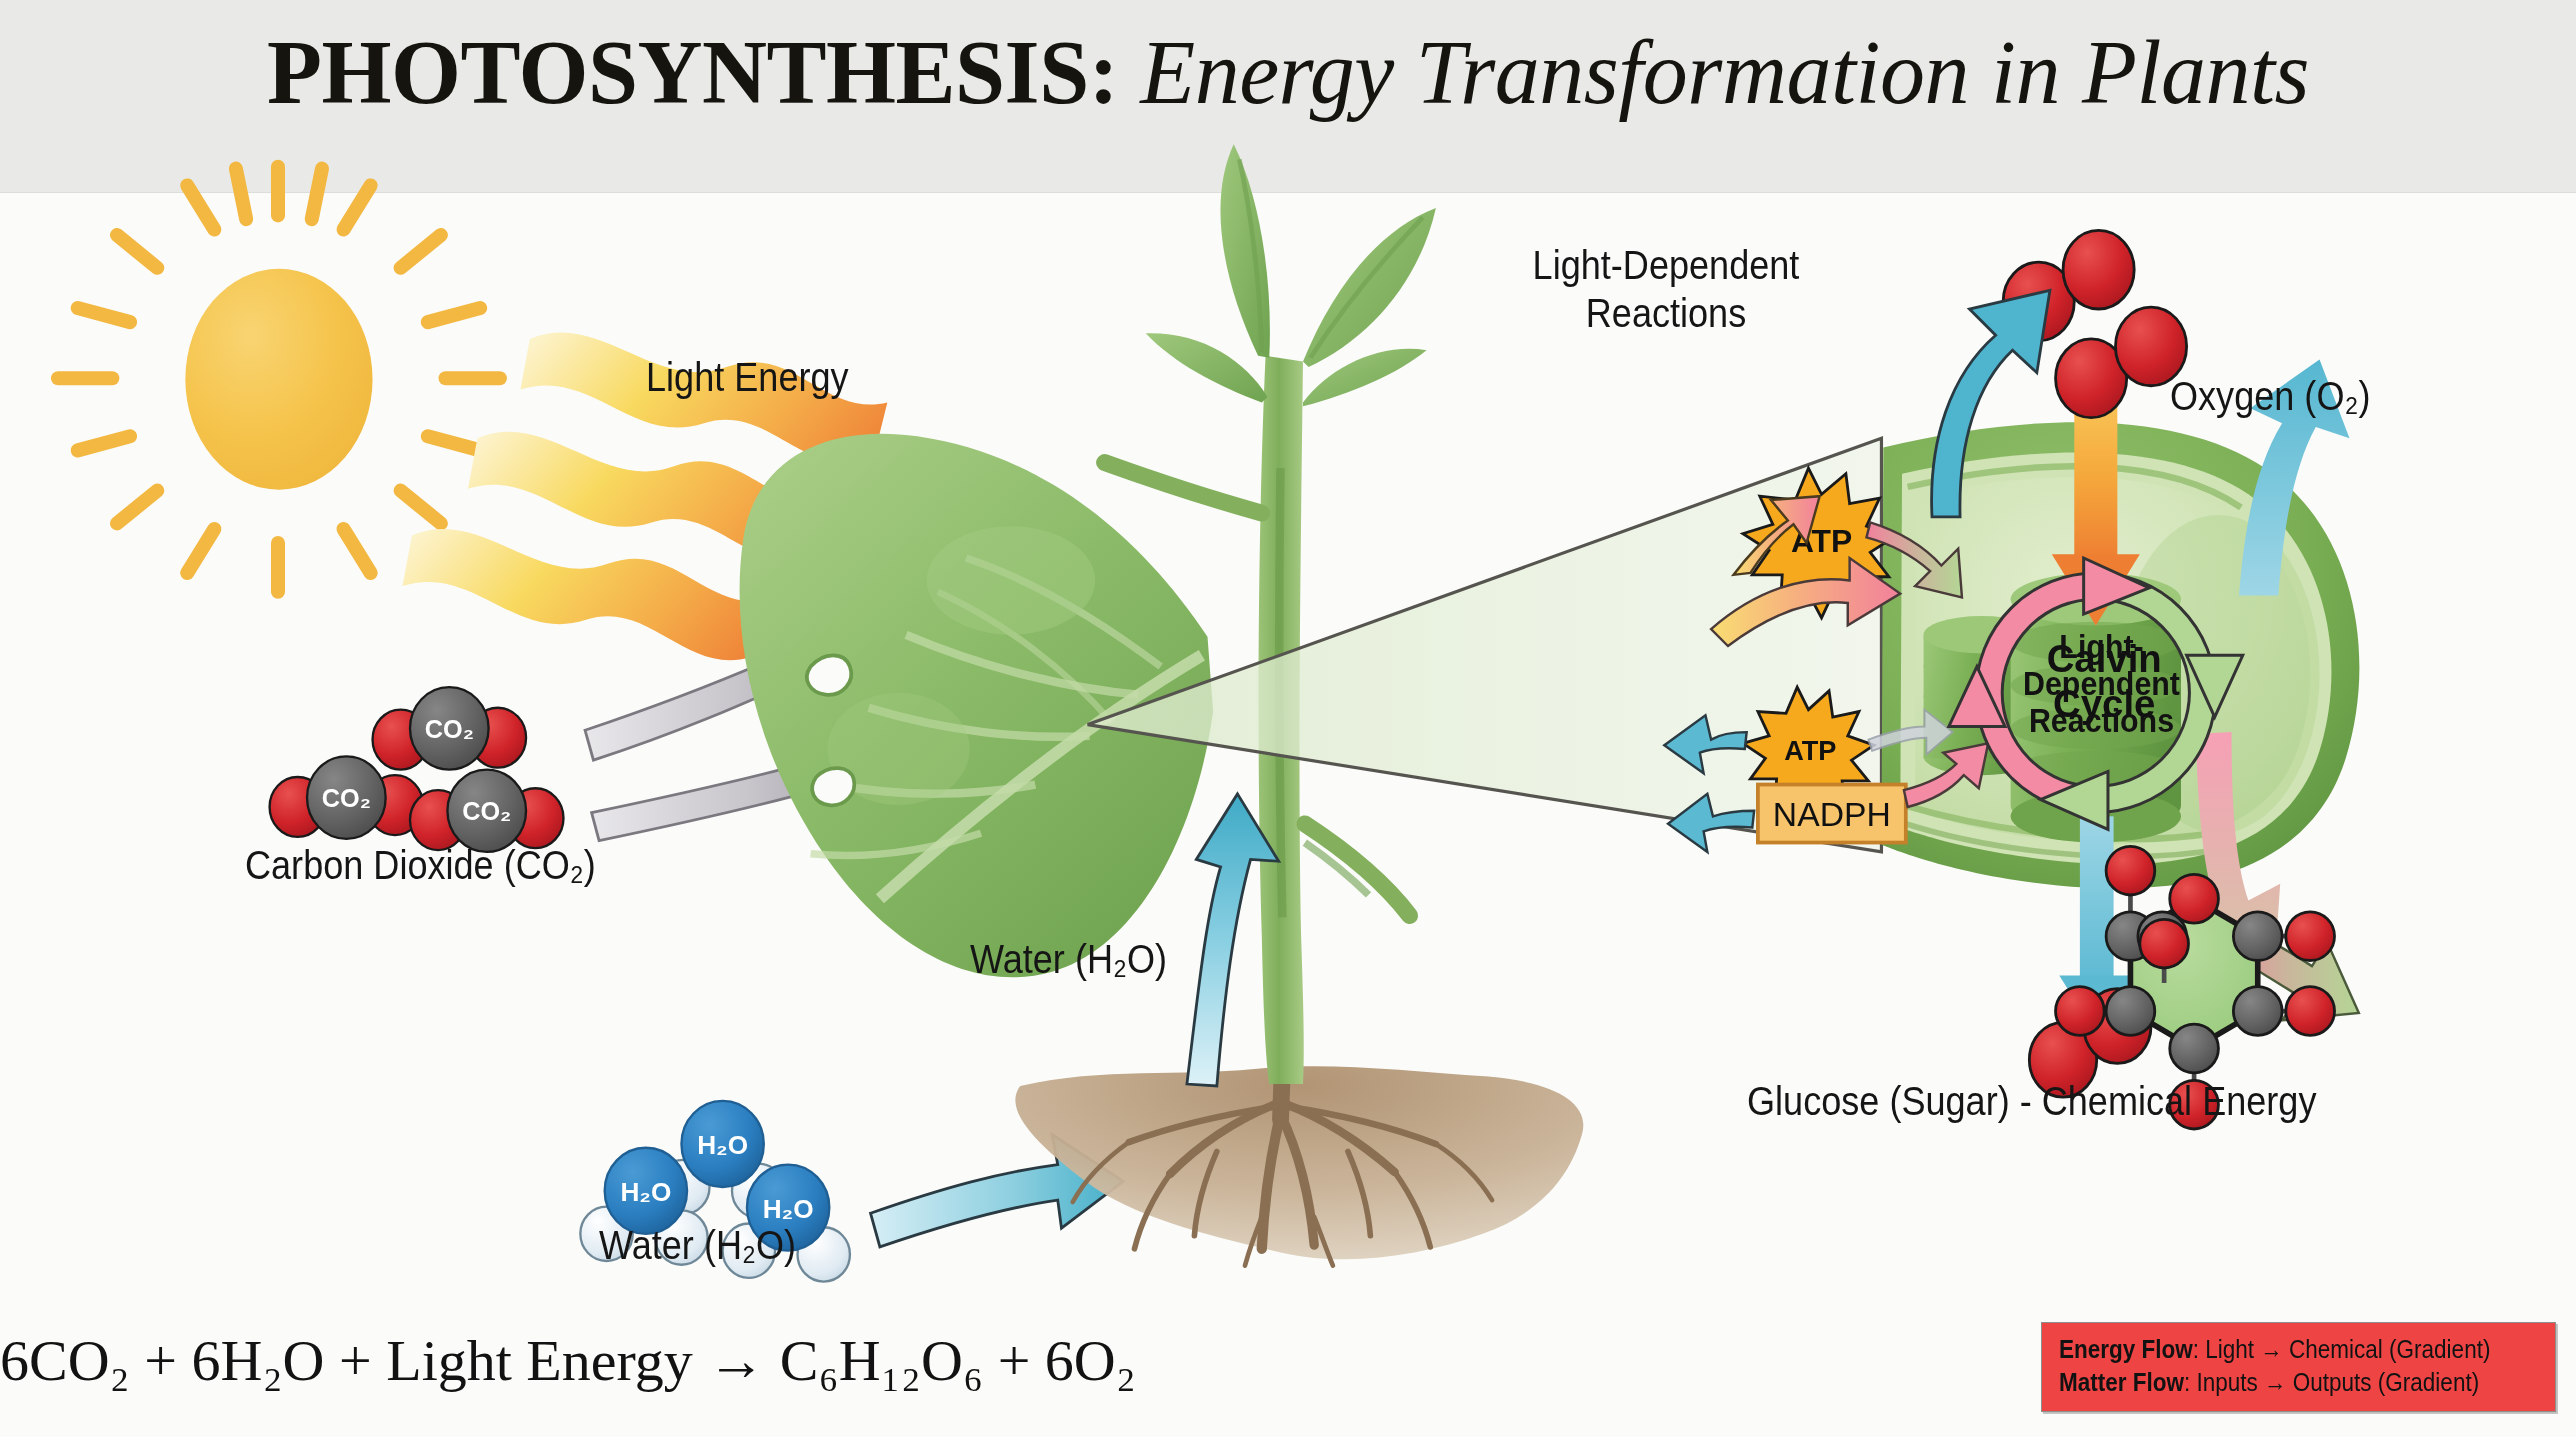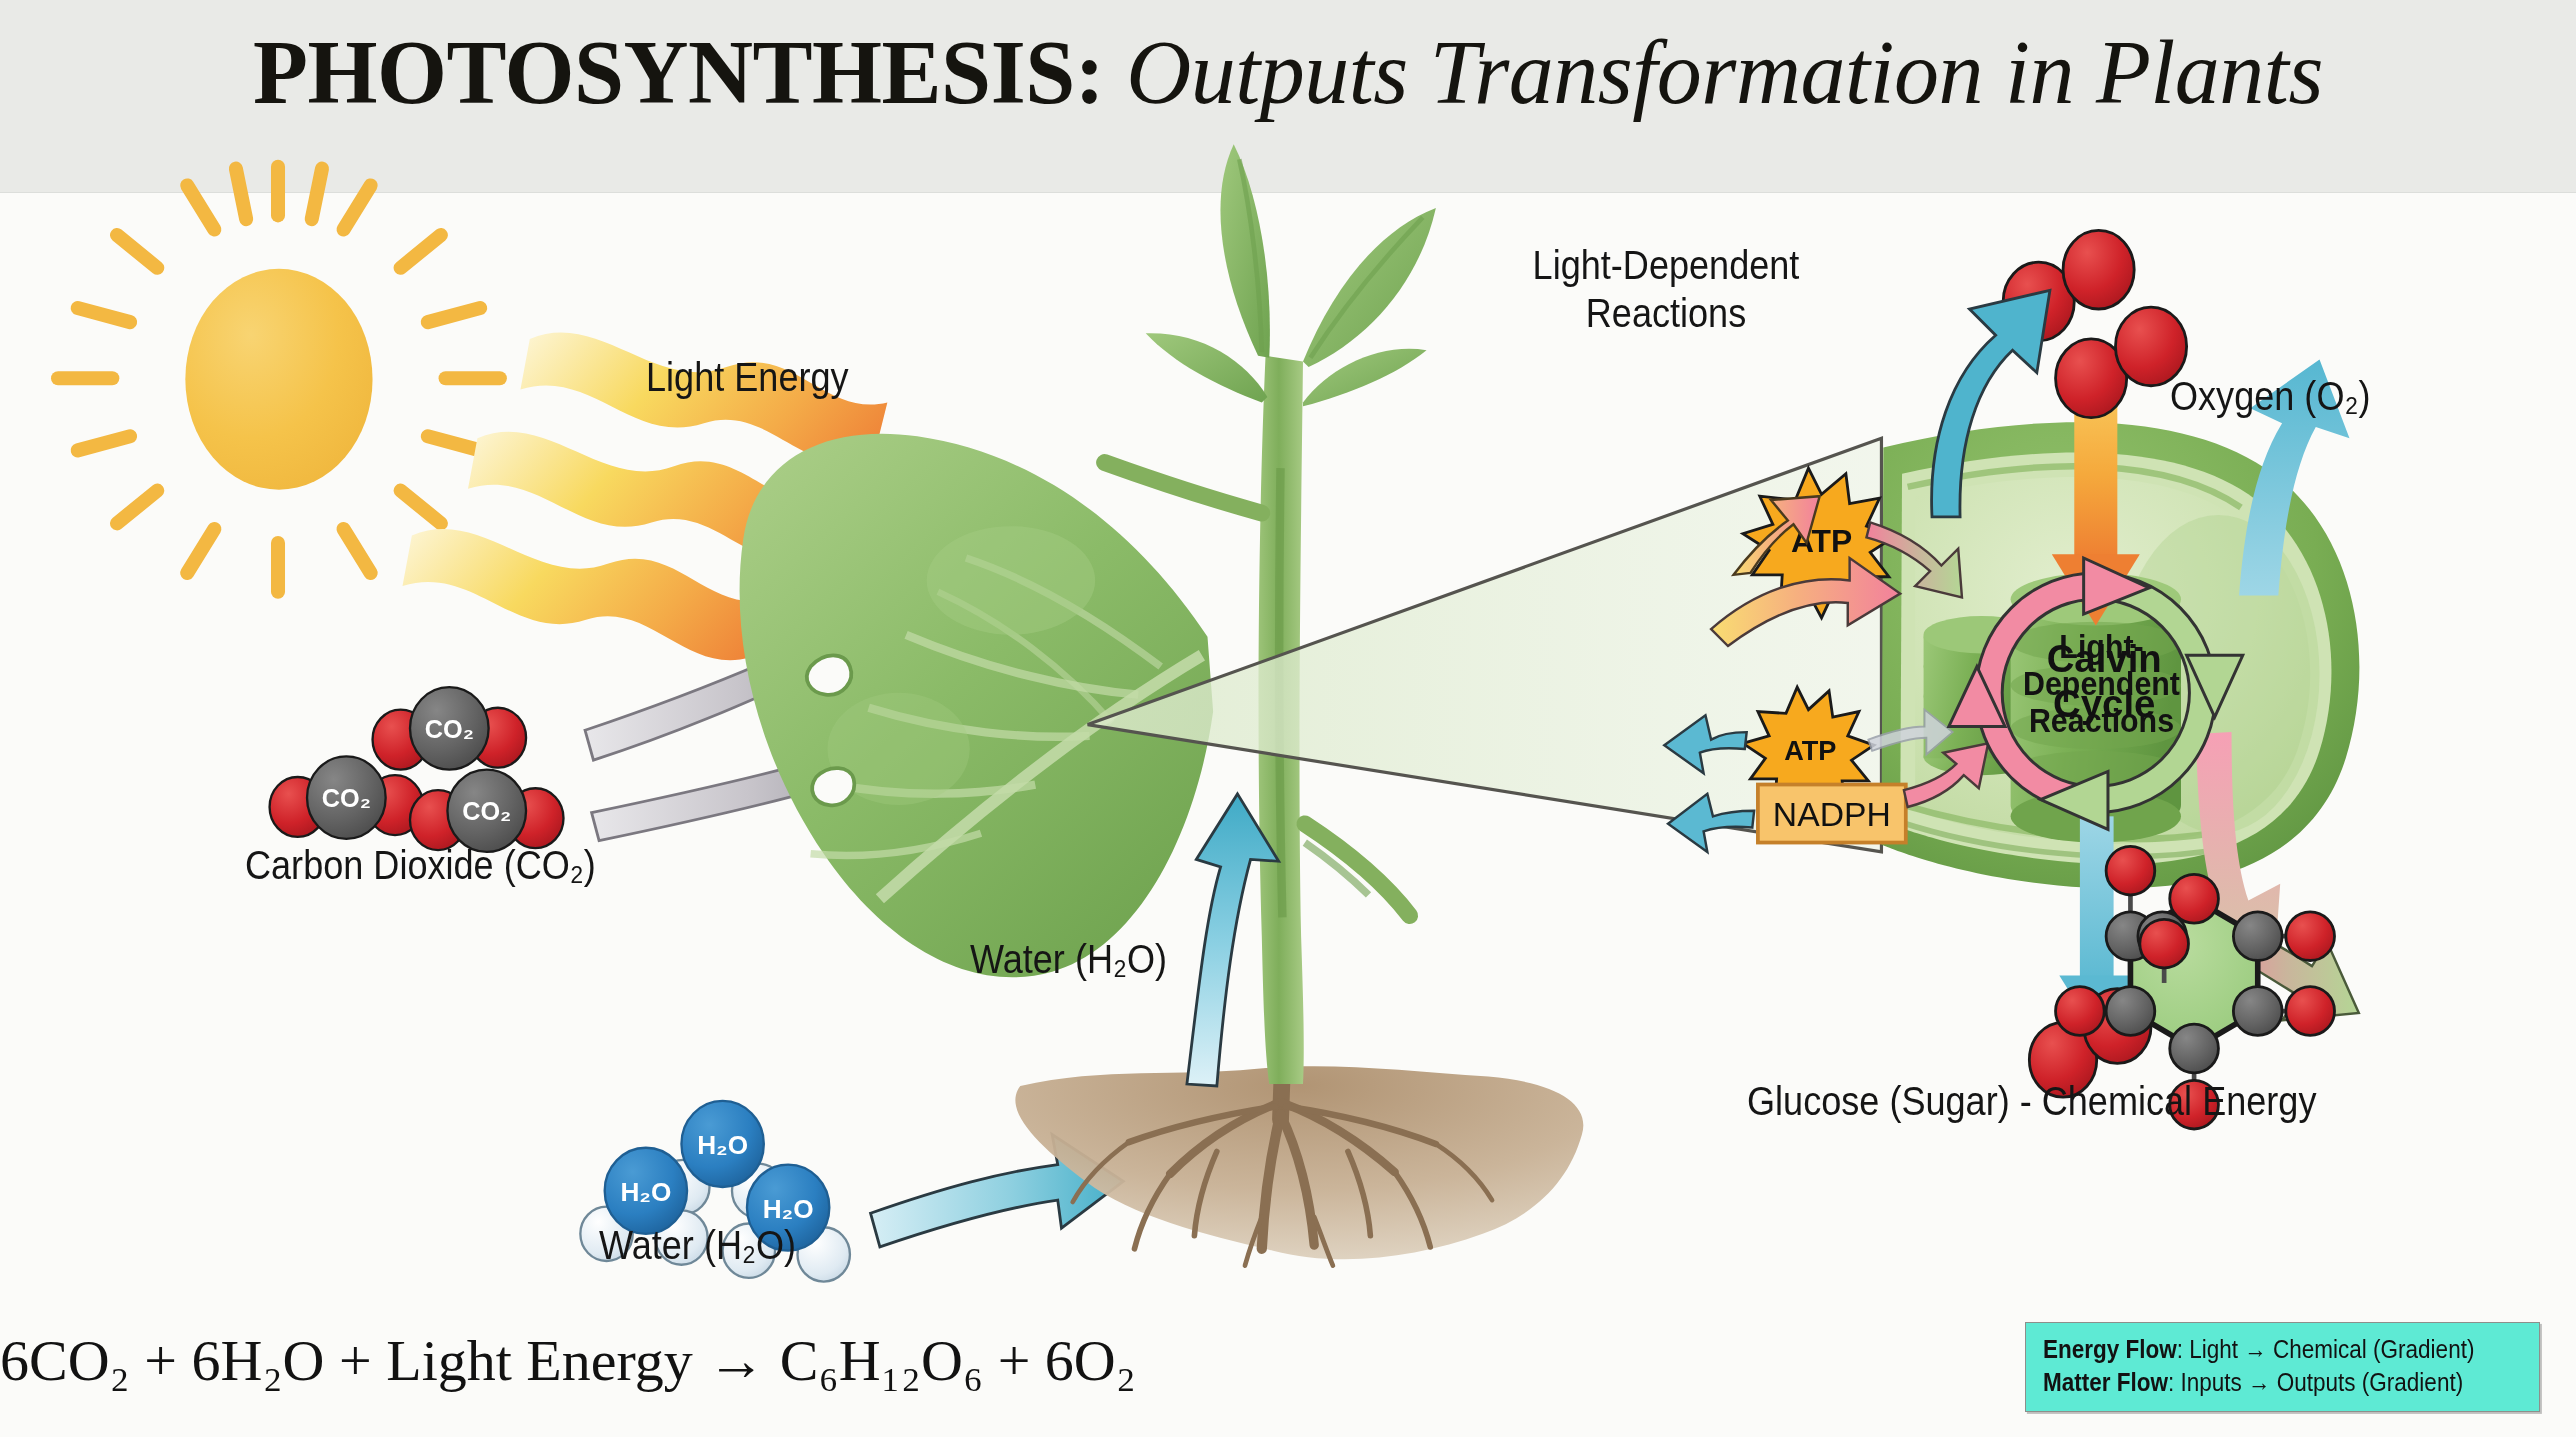--- a/index.html
+++ b/index.html
@@ -44,22 +44,22 @@
   .lbl.ctr{transform-origin:center center;}
 
   .eq{
     position:absolute;
     font-family:"Liberation Serif", serif;
     font-size:58px;color:#121212;white-space:nowrap;
   }
 
   
   .legend{
-    position:absolute;right:36px;bottom:26px;
-    background:#5eead4;
+    position:absolute;right:20px;bottom:26px;
+    background:#ef4444;
     border:0.9px solid #8d8f8b;
     padding:9.4px 17px 11.2px 17px;
     box-shadow:1.9px 1.9px 0 rgba(80,80,80,.35);
   }
   .legend .row{
     font-family:"Liberation Sans", sans-serif;
     font-size:25px;color:#121212;white-space:nowrap;
     line-height:1.34;
     transform:scaleX(0.9);transform-origin:left center;
   }
@@ -71,21 +71,21 @@
 
   
 </style>
 </head>
 <body>
 
 <div id="stage">
 
   <div class="title-band"></div>
   <div class="title-text">
-    <span class="t-main">PHOTOSYNTHESIS:</span><span class="t-sub"> Outputs Transformation in Plants</span>
+    <span class="t-main">PHOTOSYNTHESIS:</span><span class="t-sub"> Energy Transformation in Plants</span>
   </div>
 
   <svg class="layer no-evt" viewBox="0 0 2752 1536">
     <defs>
 
       <linearGradient id="gLight" x1="0" y1="0" x2="1" y2="0.35">
         <stop offset="0%" stop-color="#fdf6d8"></stop>
         <stop offset="38%" stop-color="#f8d95f"></stop>
         <stop offset="72%" stop-color="#f4ab48"></stop>
         <stop offset="100%" stop-color="#ee8037"></stop>

